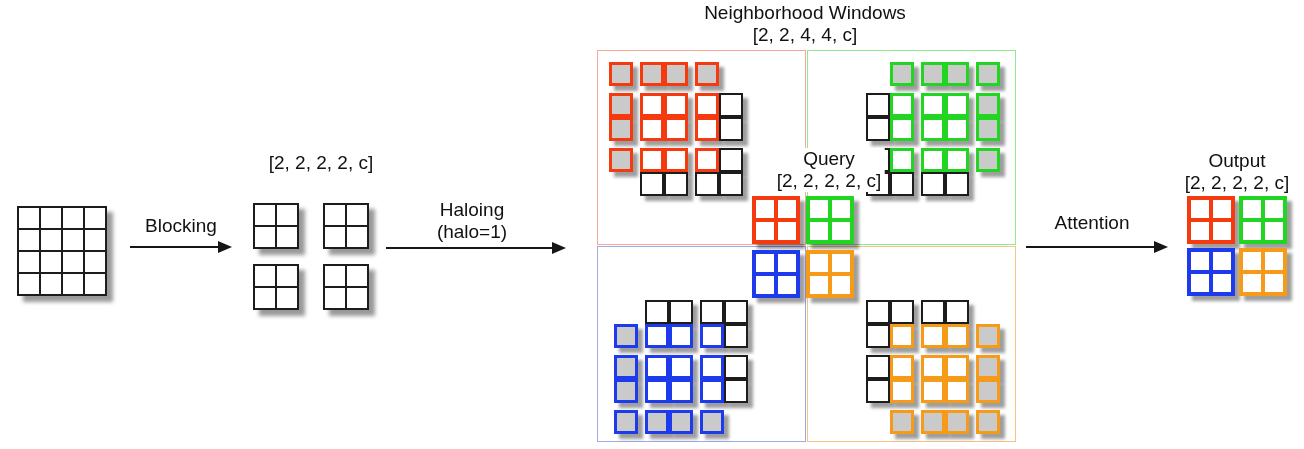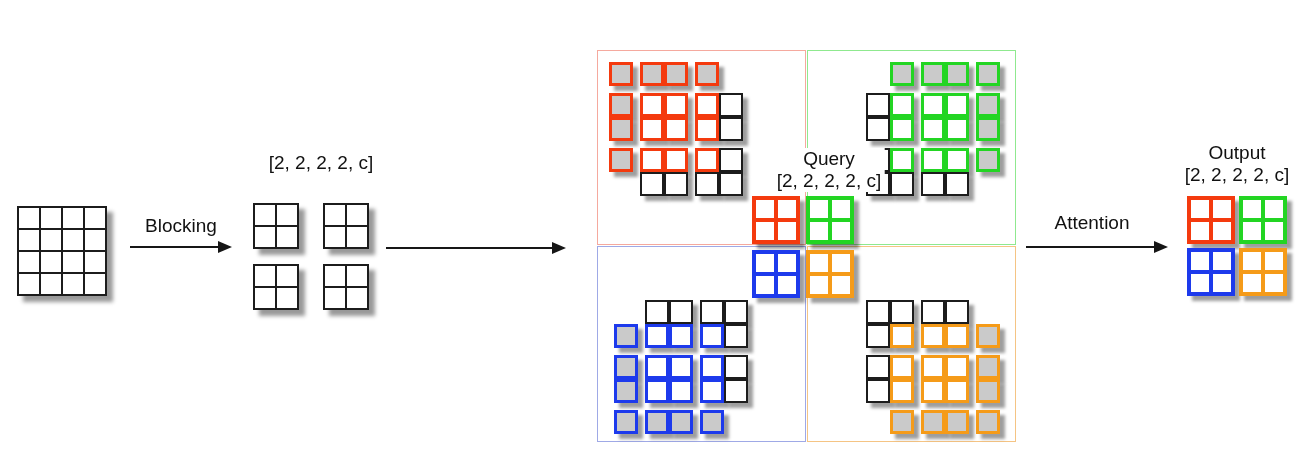--- a/index.html
+++ b/index.html
@@ -86,22 +86,30 @@
       <div class="cell"></div>
       <div class="cell"></div>
     </div>
   <div class="plain-grid blocked" style="left: 323px; top: 264px; grid-template-columns: repeat(2, 22px);">
       <div class="cell"></div>
       <div class="cell"></div>
       <div class="cell"></div>
       <div class="cell"></div>
     </div>
 
+  <div class="lbl" style="left:472px; top:199px;">
+    <div>Haloing</div>
+    <div>(halo=1)</div>
+  </div>
   <div class="arrow" style="left:386px; top:247px; width:167px;"></div>
 
+  <div class="lbl" style="left:805px; top:2px;">
+    <div>Neighborhood Windows</div>
+    <div>[2, 2, 4, 4, c]</div>
+  </div>
 
   <div class="qbox" style="left: 597px; top: 50px; width: 209px; height: 195px; border-color: rgb(245, 169, 158);"></div>
   <div class="qbox" style="left: 807px; top: 50px; width: 209px; height: 195px; border-color: rgb(143, 233, 143);"></div>
   <div class="qbox" style="left: 597px; top: 246px; width: 209px; height: 196px; border-color: rgb(159, 169, 230);"></div>
   <div class="qbox" style="left: 807px; top: 246px; width: 209px; height: 196px; border-color: rgb(245, 196, 132);"></div>
 
   <div class="cluster" id="cluster-0" style="left:609px; top:62px;">
       <div class="ncell h" style="left: 0px; top: 0px; border-color: rgb(244, 58, 14); background: rgb(202, 202, 202);"></div>
       <div class="ncell h" style="left: 31px; top: 0px; border-color: rgb(244, 58, 14); background: rgb(202, 202, 202);"></div>
       <div class="ncell h" style="left: 55px; top: 0px; border-color: rgb(244, 58, 14); background: rgb(202, 202, 202);"></div>
@@ -227,21 +235,21 @@
   <div class="color-block" style="left: 806px; top: 250px; border-color: rgb(245, 155, 25); background: rgb(245, 155, 25);">
       <div class="qcell"></div>
       <div class="qcell"></div>
       <div class="qcell"></div>
       <div class="qcell"></div>
     </div>
 
   <div class="lbl" style="left:1092px; top:212px;">Attention</div>
   <div class="arrow" style="left:1026px; top:246px; width:129px;"></div>
 
-  <div class="lbl" style="left:1237px; top:142px;">
+  <div class="lbl" style="left:1237px; top:150px;">
     <div>Output</div>
     <div>[2, 2, 2, 2, c]</div>
   </div>
   <div class="color-block" style="left: 1187px; top: 196px; border-color: rgb(244, 58, 14); background: rgb(244, 58, 14);">
       <div class="qcell"></div>
       <div class="qcell"></div>
       <div class="qcell"></div>
       <div class="qcell"></div>
     </div>
   <div class="color-block" style="left: 1239px; top: 196px; border-color: rgb(35, 213, 35); background: rgb(35, 213, 35);">

